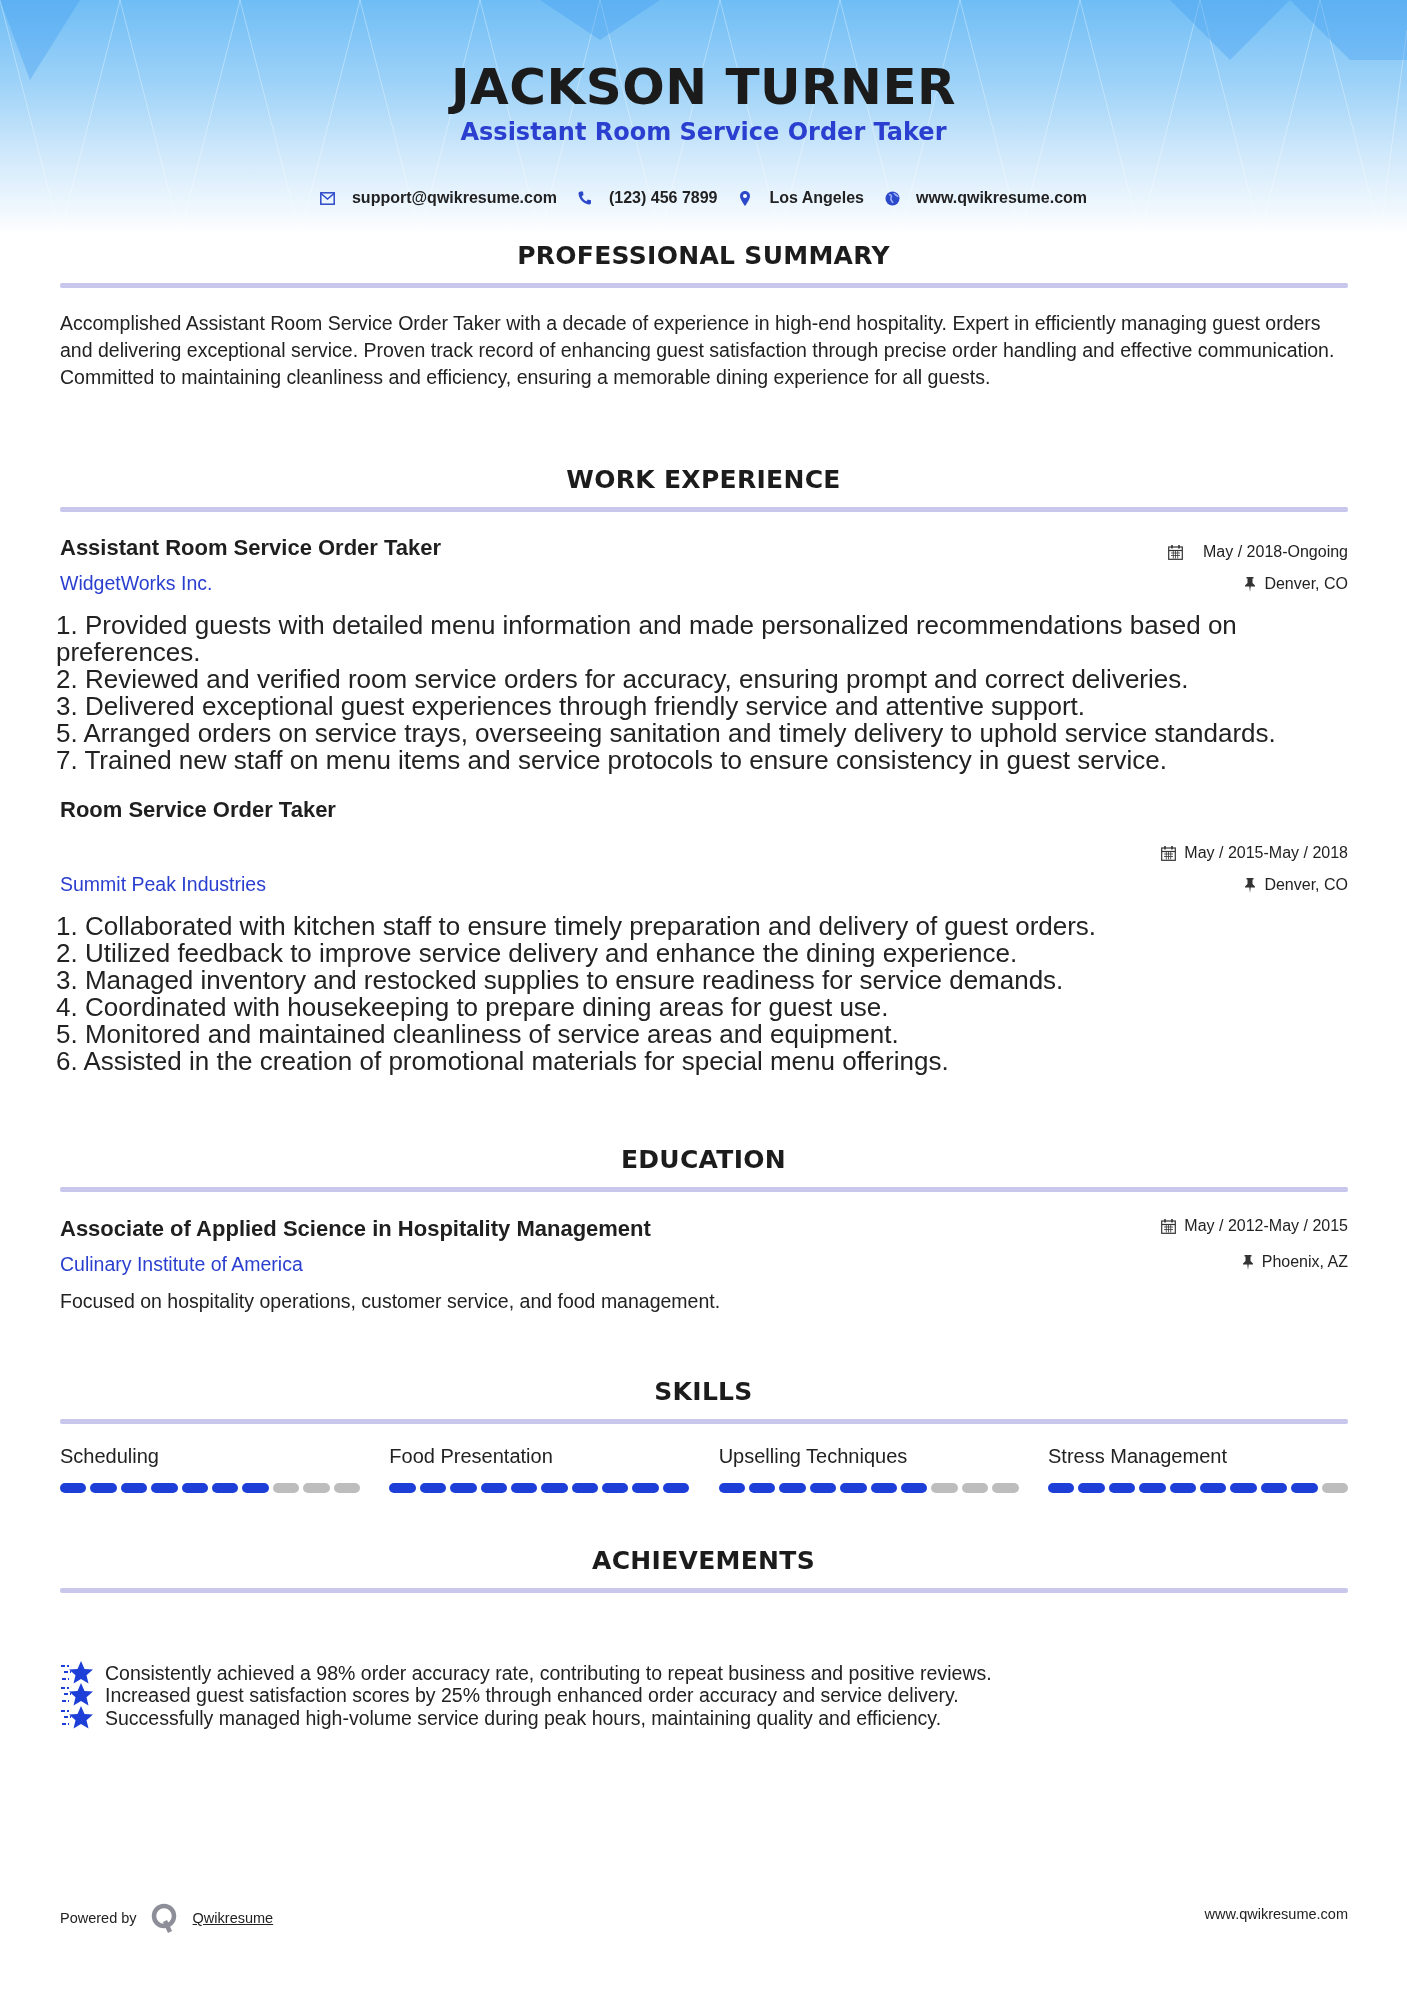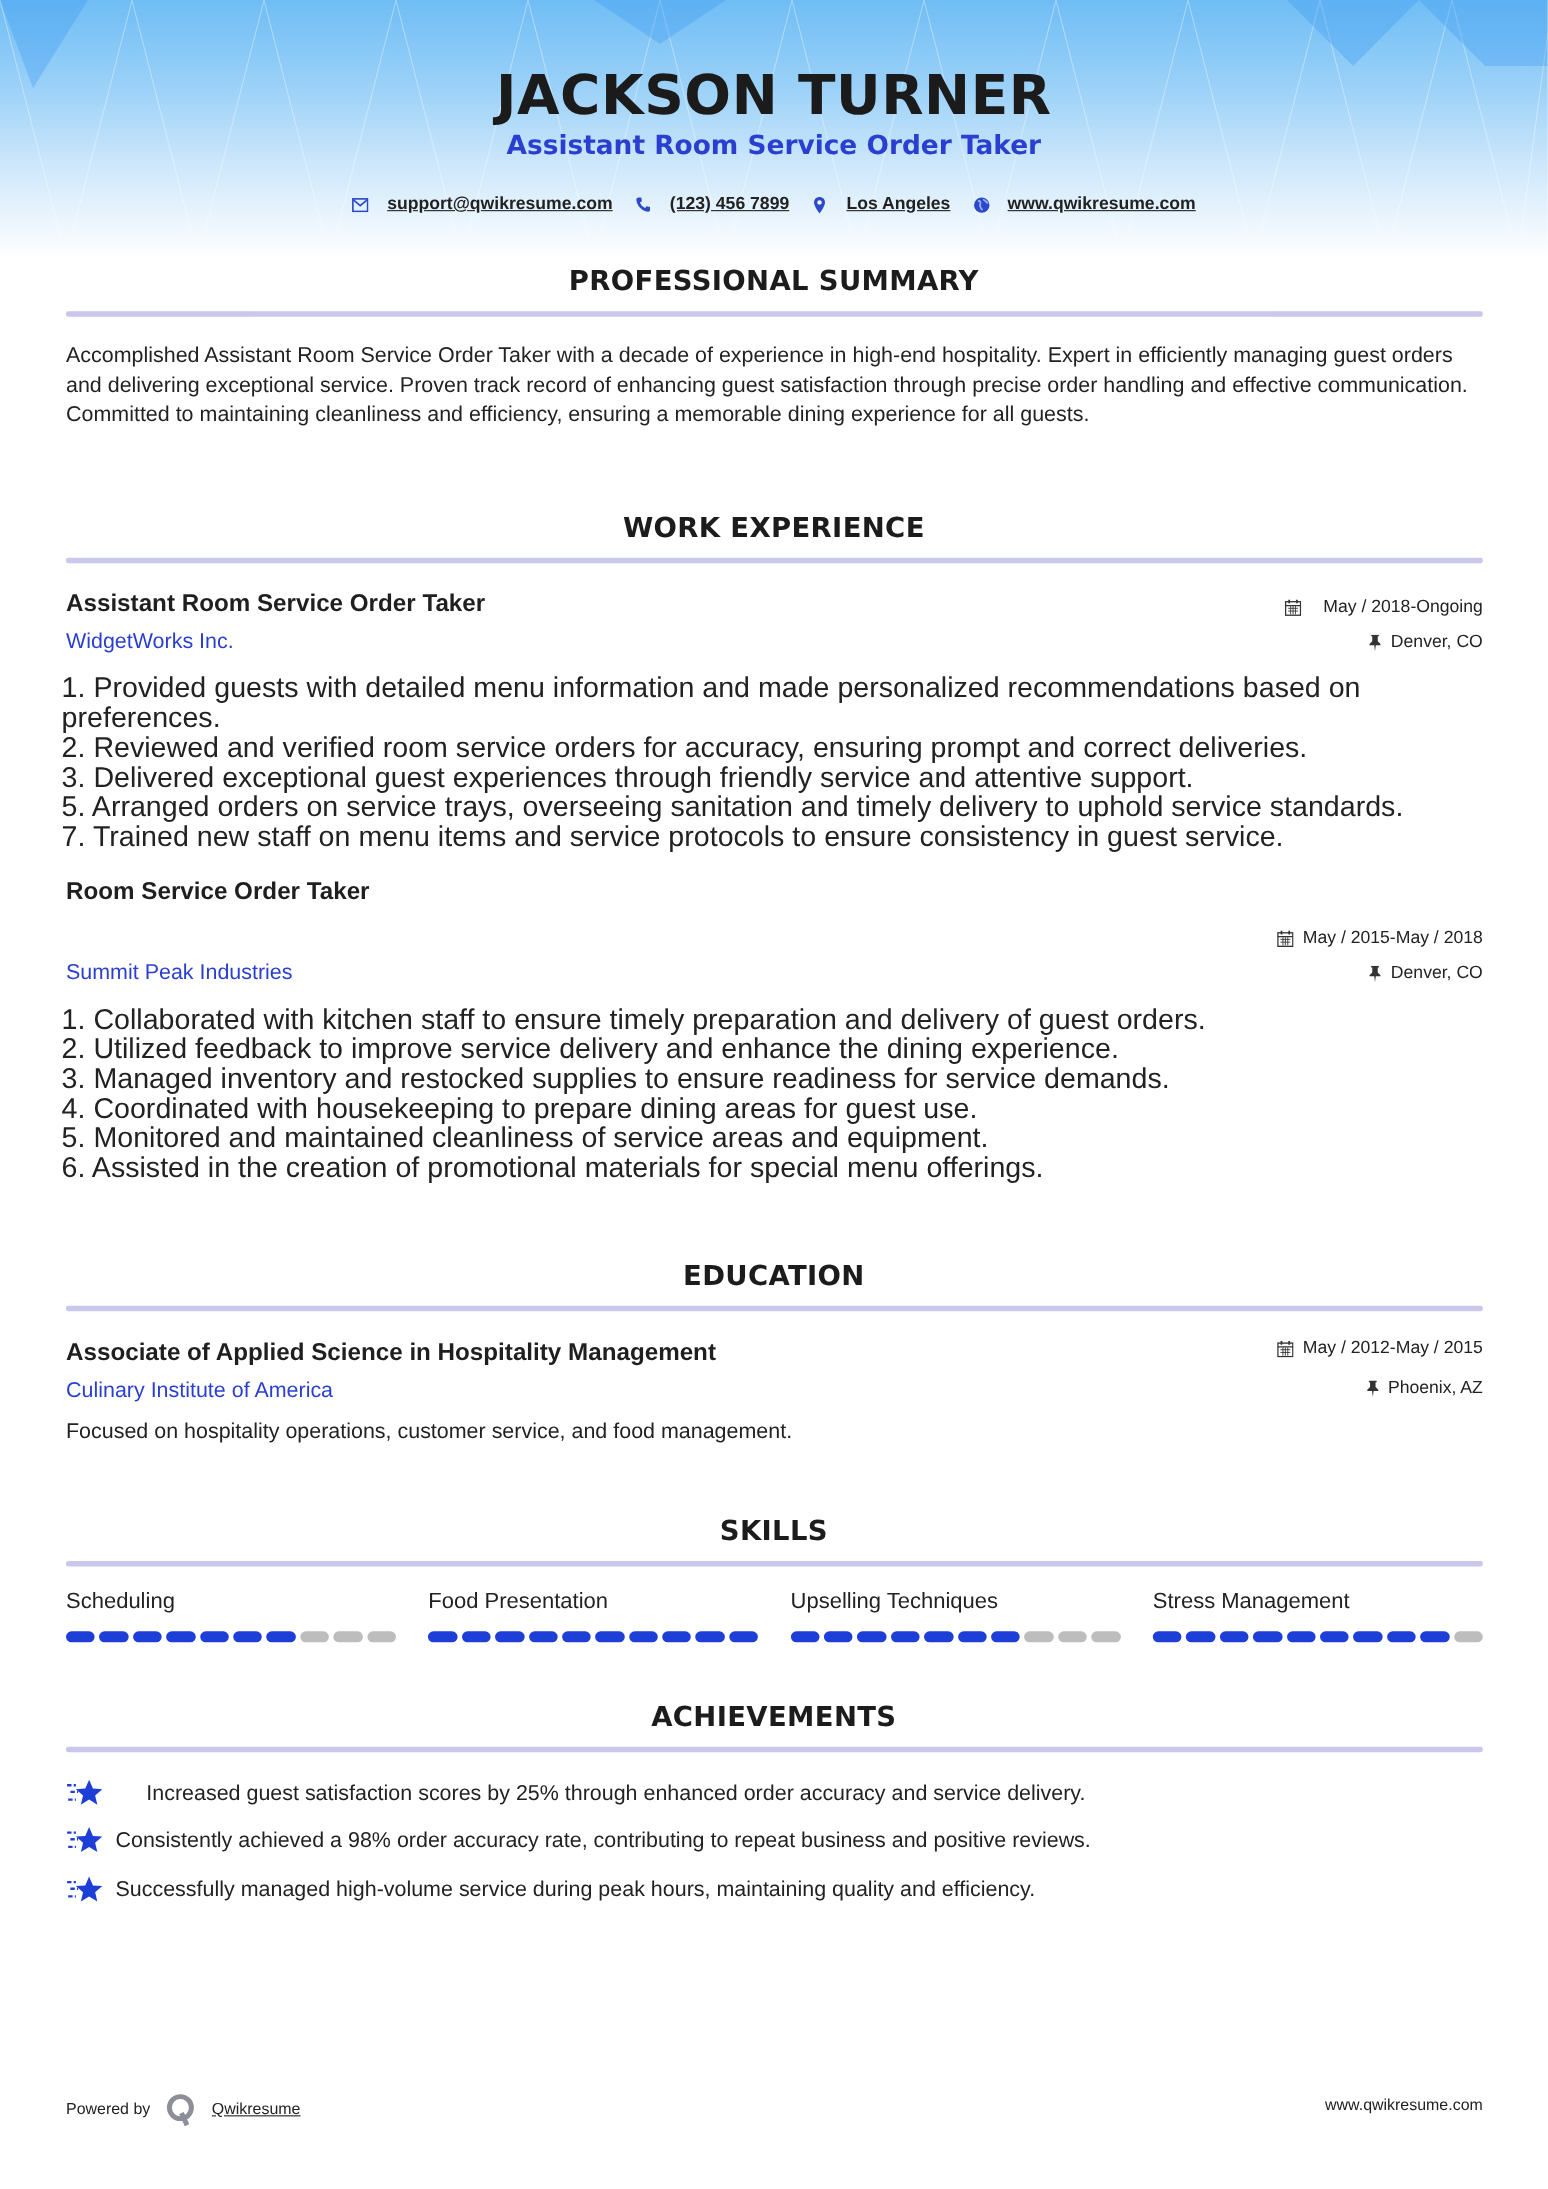--- a/index.html
+++ b/index.html
@@ -17,21 +17,21 @@
     font-family: "DejaVu Sans", sans-serif; font-weight: bold; font-size: 50px; letter-spacing: 0.5px; color: #1b1b1b;
   }
   .role {
     position: absolute; left: 0; width: 1407px; top: 118px; text-align: center;
     font-family: "DejaVu Sans", sans-serif; font-weight: bold; font-size: 24px; color: #2a3fcf;
   }
   .contacts {
     position: absolute; left: 0; width: 1407px; top: 173px; display: flex; justify-content: center; align-items: center;
     font-size: 16px; font-weight: bold; color: #222;
   }
-  .contacts .ci { display: flex; align-items: center; margin: 4px 10px; text-decoration: underline; }
+  .contacts .ci { display: flex; align-items: center; margin: 16px 10px; }
   .contacts .ic { width: 16px; height: 16px; margin-right: 16px; display: inline-flex; align-items: center; justify-content: center; color: #2c49c9; }
 
   .section-title {
     position: absolute; left: 0; width: 1407px; text-align: center;
     font-family: "DejaVu Sans", sans-serif; font-size: 25px; font-weight: 600; color: #1c1c1c; letter-spacing: 0.3px;
   }
   .rule { position: absolute; left: 60px; width: 1288px; height: 5px; background: #c9c8ec; border-radius: 2px; }
 
   .para { position: absolute; left: 60px; width: 1290px; font-size: 19.5px; line-height: 27px; color: #222; }
 
@@ -268,21 +268,21 @@
         <span class="seg on"></span>
         <span class="seg on"></span>
         <span class="seg"></span>
       </div>
   </div>
 </div>
 
 <div class="section-title" style="top:1546px;">ACHIEVEMENTS</div>
 <div class="rule" style="top:1588px;"></div>
 
-<div class="ach" style="top:1615px;gap:28px;">
+<div class="ach" style="top:1680px;">
   <svg class="star" viewBox="0 0 34 30">
       <path d="M1,8 H9 M4,14 H11 M2,21 H9" stroke="#1d3fd8" stroke-width="2.2" stroke-dasharray="4 2"></path>
       <path d="M21,3 L24.5,11 L33,11.6 L26.5,17.2 L28.5,25.6 L21,21 L13.5,25.6 L15.5,17.2 L9,11.6 L17.5,11 Z" fill="#1d3fd8"></path>
     </svg>
   <span>Increased guest satisfaction scores by 25% through enhanced order accuracy and service delivery.</span>
 </div>
 <div class="ach" style="top:1658px;">
   <svg class="star" viewBox="0 0 34 30">
       <path d="M1,8 H9 M4,14 H11 M2,21 H9" stroke="#1d3fd8" stroke-width="2.2" stroke-dasharray="4 2"></path>
       <path d="M21,3 L24.5,11 L33,11.6 L26.5,17.2 L28.5,25.6 L21,21 L13.5,25.6 L15.5,17.2 L9,11.6 L17.5,11 Z" fill="#1d3fd8"></path>

